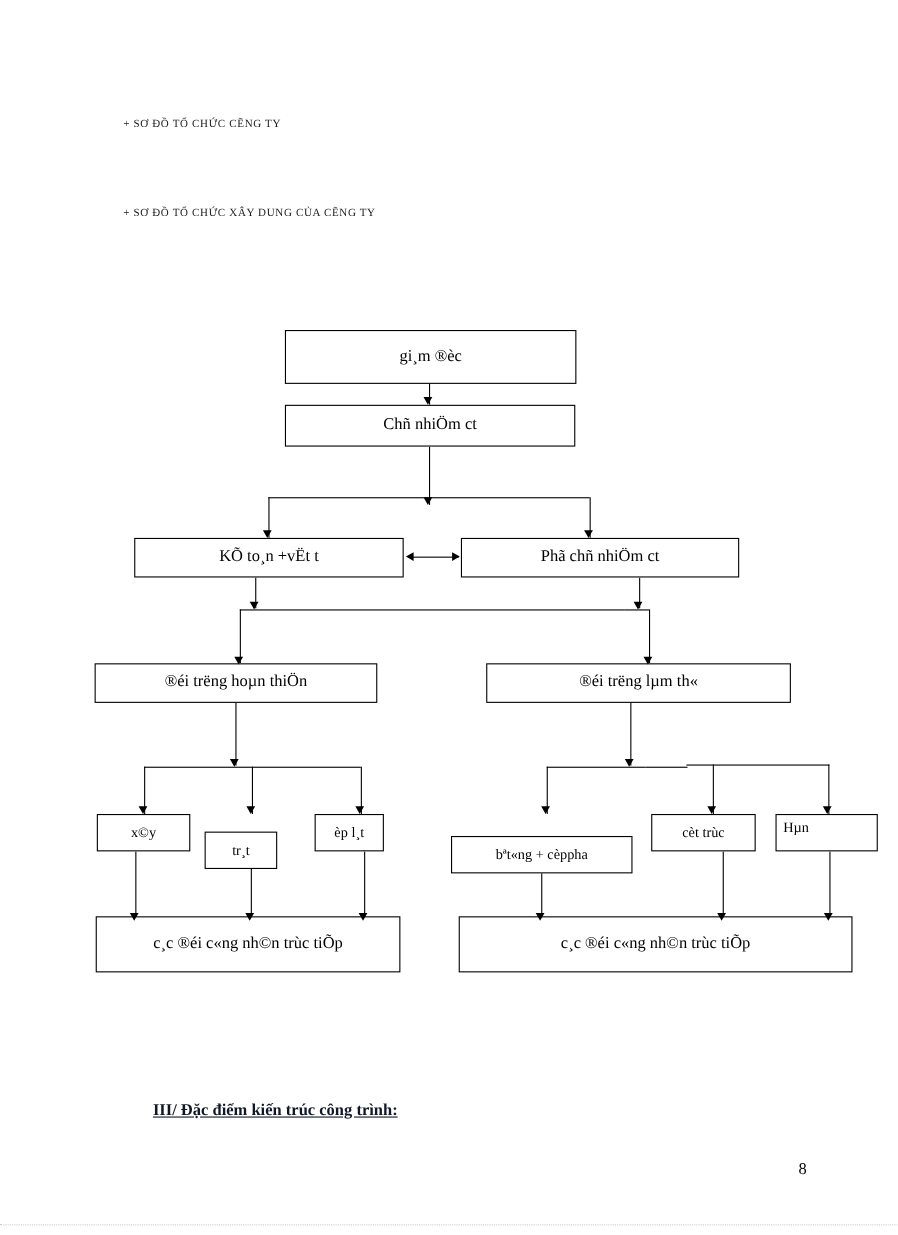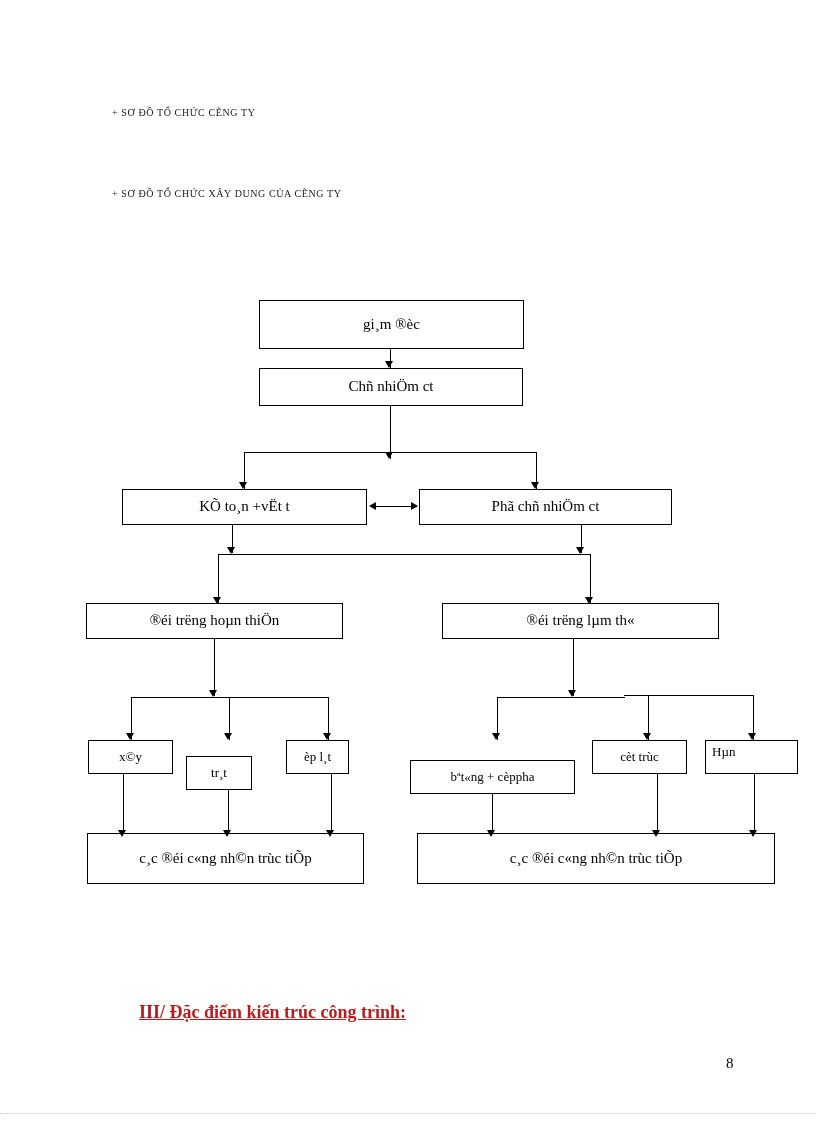--- a/index.html
+++ b/index.html
@@ -90,25 +90,25 @@
     border-left: 7px solid #000000;
     z-index: 4;
   }
 
   
   .section-heading {
     position: absolute;
     left: 139px;
     top: 1002px;
     font-family: "Liberation Serif", serif;
-    font-size: 18px;
+    font-size: 15px;
     font-weight: bold;
     text-decoration: underline;
     white-space: nowrap;
-    color: #b91c1c;
+    color: #0f172a;
   }
 
   
   .page-number {
     position: absolute;
     left: 726px;
     top: 1055px;
     font-family: "Liberation Serif", serif;
     font-size: 15px;
     color: #000000;

